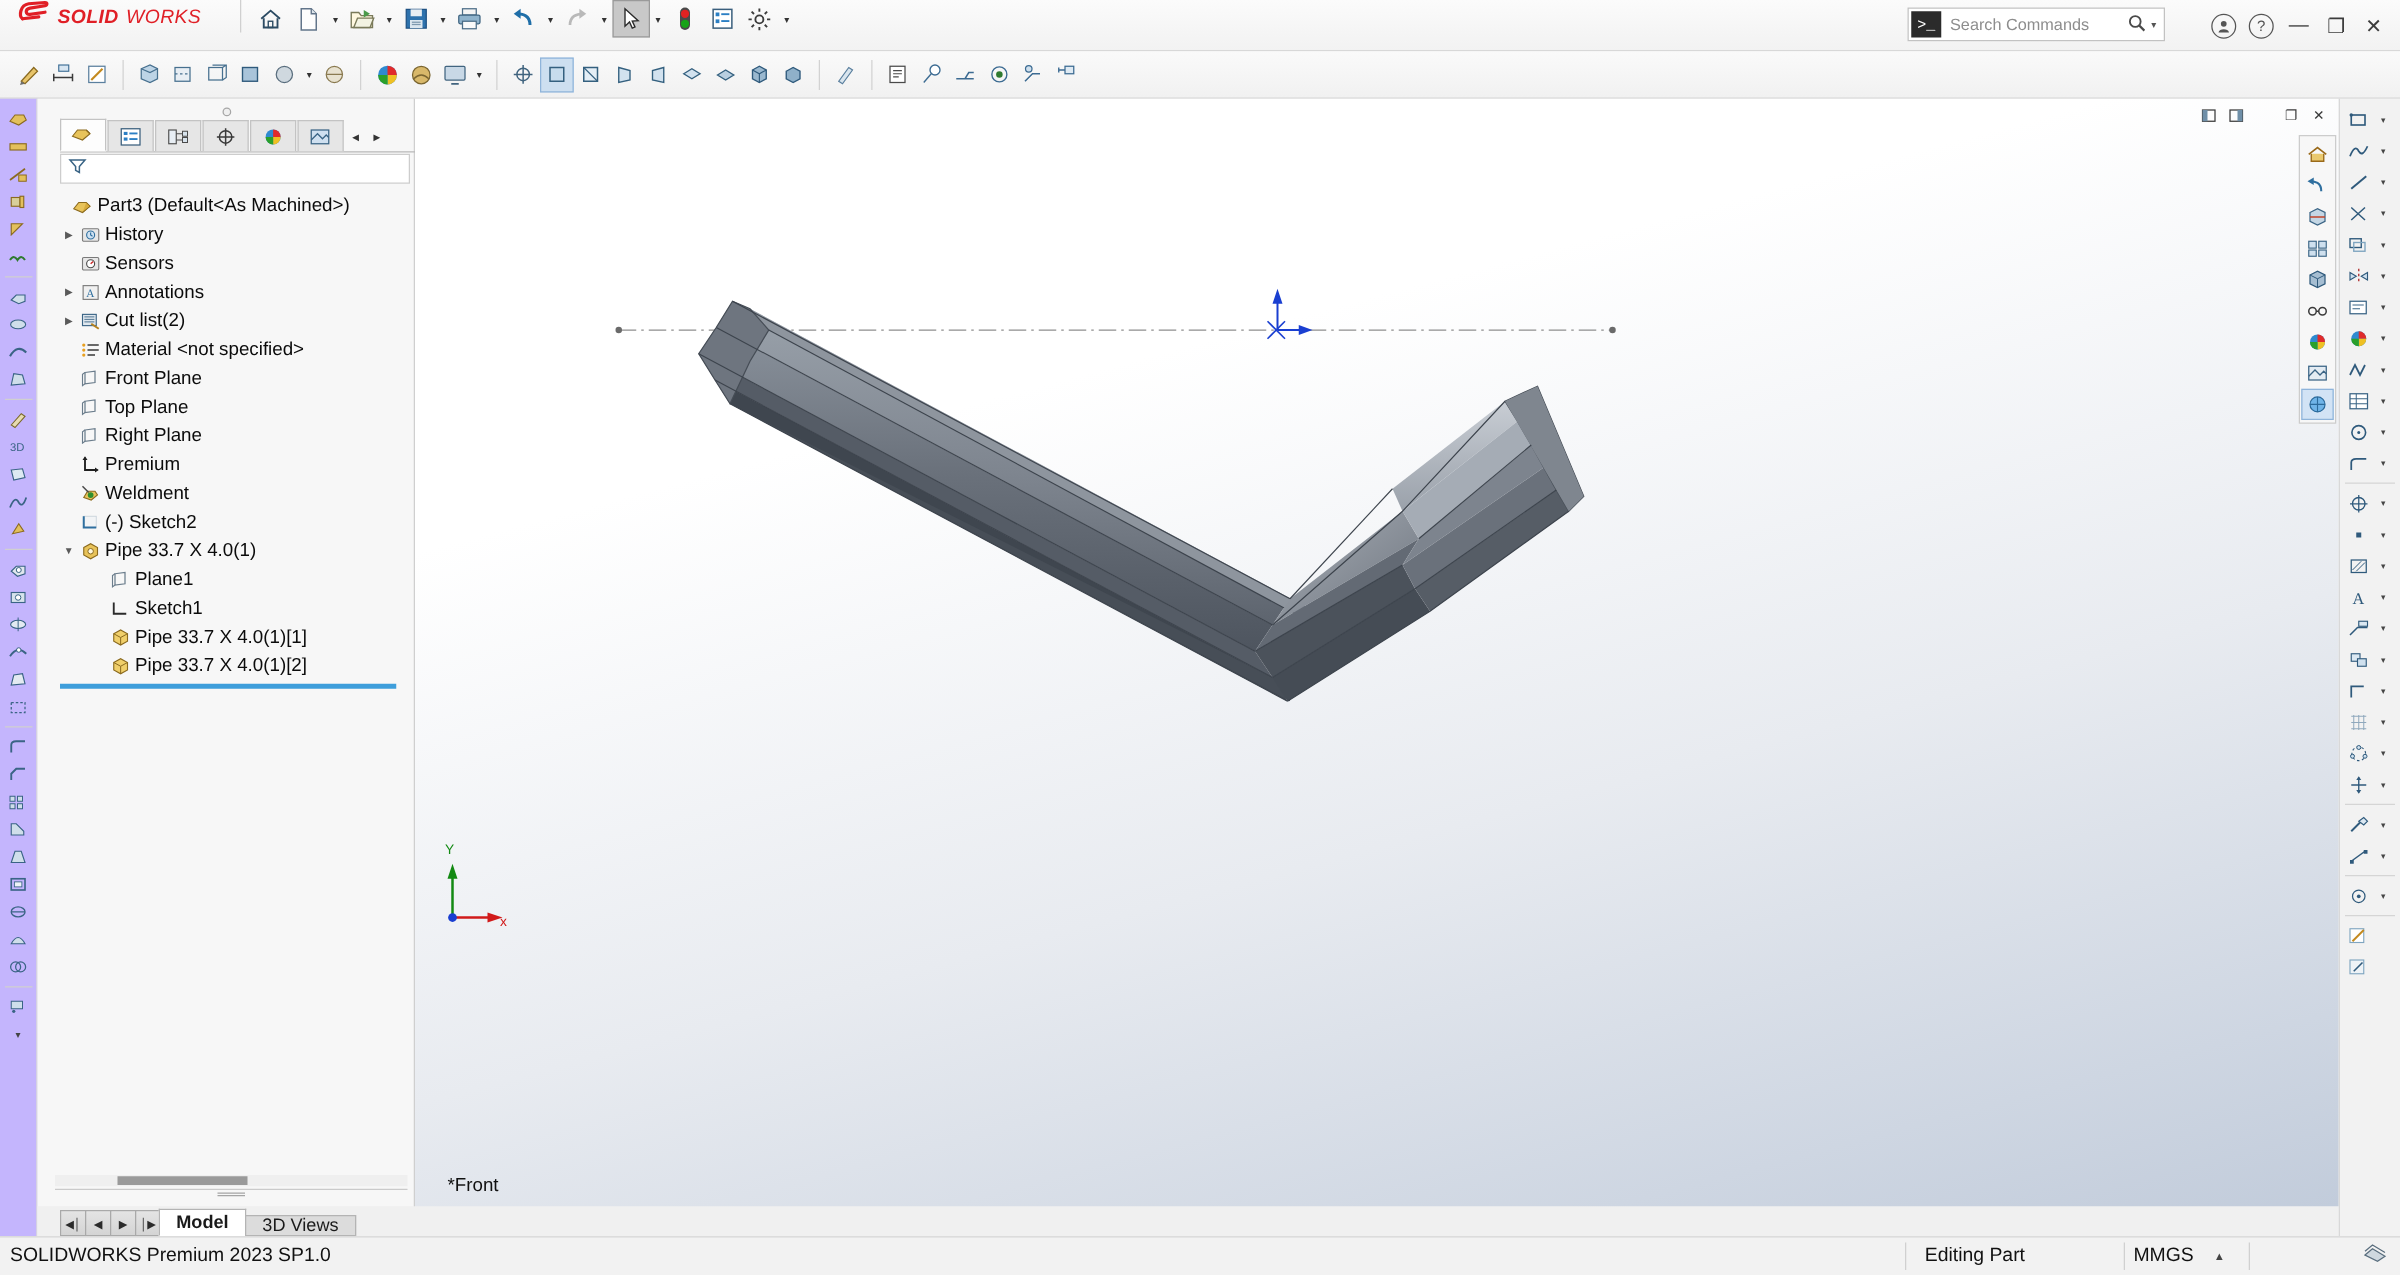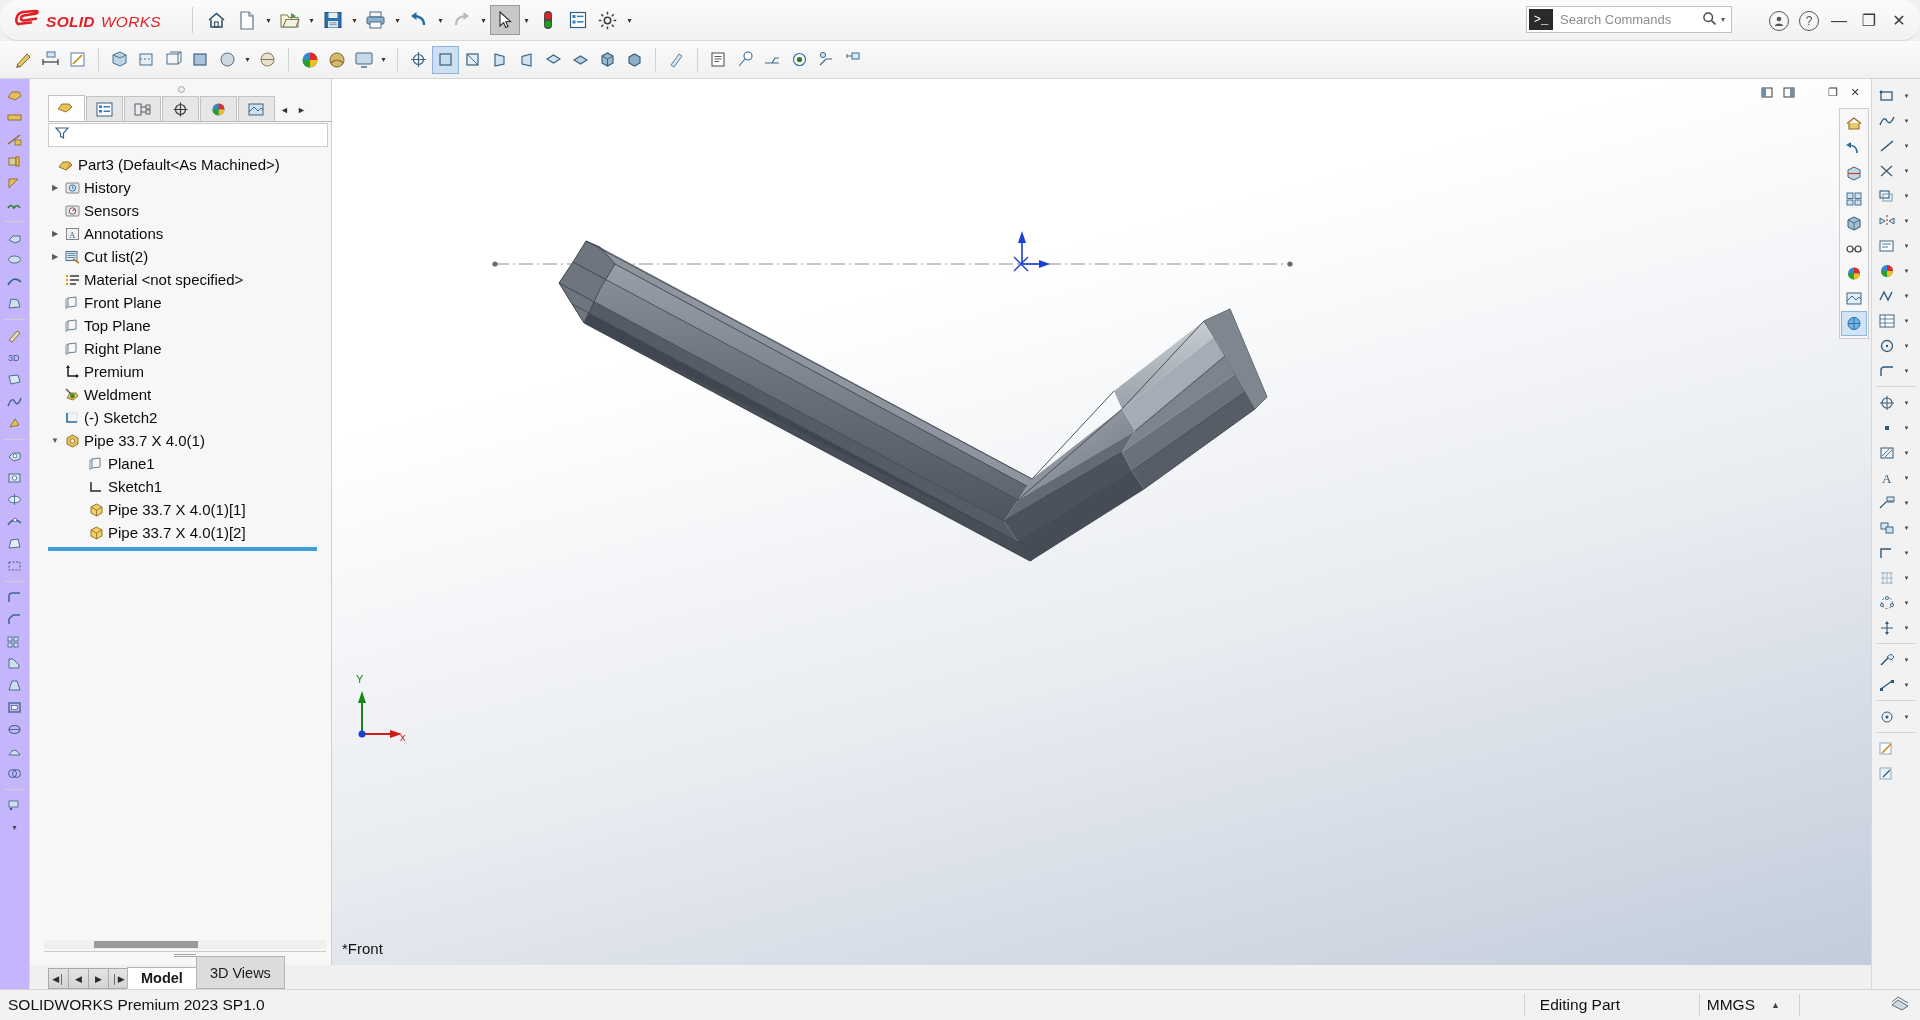--- a/index.html
+++ b/index.html
@@ -9,21 +9,21 @@
     background: #f0f0f0; overflow: hidden;
     -webkit-font-smoothing: antialiased;
   }
   .app { position: relative; width: 1920px; height: 1020px; }
 
   
   .titlebar {
     position: absolute; top: 0; left: 0; width: 1920px; height: 41px;
     background: linear-gradient(#fbfbfb, #f2f2f2);
     border-bottom: 1px solid #d8d8d8;
-    display: flex; align-items: center; border-radius: 18px;
+    display: flex; align-items: flex-start;
   }
   .sw-logo {
     display: flex; align-items: baseline; gap: 6px;
     margin-left: 14px; margin-right: 22px; white-space: nowrap;
   }
   .sw-logo .ds {
     color: #e01f26; font-size: 19px; font-weight: bold;
     font-style: italic; letter-spacing: -1px;
   }
   .sw-logo .solid { color: #e01f26; font-size: 15.5px; font-weight: bold; font-style: italic; letter-spacing: .3px;}
@@ -148,35 +148,35 @@
     position: absolute; left: 30px; bottom: 31px; width: 302px; height: 24px;
     background: #f0f0f0; display: flex; align-items: flex-end; padding-left: 18px;
   }
   .navbtns { display: flex; height: 21px; }
   .navb {
     width: 21px; height: 21px; background: linear-gradient(#e4e4e4,#d4d4d4);
     border: 1px solid #a9a9a9; display: flex; align-items: center; justify-content: center;
     font-size: 9px; color: #2b2b2b; cursor: default; margin-right: -1px;
   }
   .btab {
-    height: 33px; padding: 0 13px; display: flex; align-items: center; font-size: 14.5px;
+    height: 17px; padding: 0 13px; display: flex; align-items: center; font-size: 14.5px;
     background: #dcdcdc; border: 1px solid #b4b4b4; cursor: default; margin-left: -1px; color:#1a1a1a;
   }
   .btab.active { background: #fff; font-weight: bold; border-bottom: 1px solid #fff; height: 22px; }
 
   
   .graphics {
     position: absolute; top: 79px; left: 332px; right: 49px; bottom: 55px;
     background: linear-gradient(165deg, #ffffff 0%, #ffffff 28%, #e8ebf0 62%, #ced6e2 88%, #c2ccdb 100%);
     overflow: hidden;
   }
   .gfx-winctl { position: absolute; top: 4px; right: 6px; display: flex; align-items: center; gap: 2px; }
   .gfx-b { width: 20px; height: 18px; display: flex; align-items: center; justify-content: center;
            font-size: 11px; color: #3a3a3a; cursor: default; }
-  .viewlabel { position: absolute; left: 10px; bottom: 8px; font-size: 15px; color: #111; }
+  .viewlabel { position: absolute; left: 26px; bottom: 8px; font-size: 15px; color: #111; }
 
   
   .rightrail {
     position: absolute; top: 79px; right: 0; width: 49px; bottom: 31px;
     background: #f2f2f2; border-left: 1px solid #d8d8d8;
     display: flex; flex-direction: column; align-items: center; padding-top: 4px; gap: 0px;
   }
   .rrow { display: flex; align-items: center; width: 49px; height: 25px; justify-content: flex-start; padding-left: 2px;}
   .rr-ico { width: 27px; height: 23px; display: flex; align-items: center; justify-content: center;
             cursor: default; border: 1px solid transparent; }

